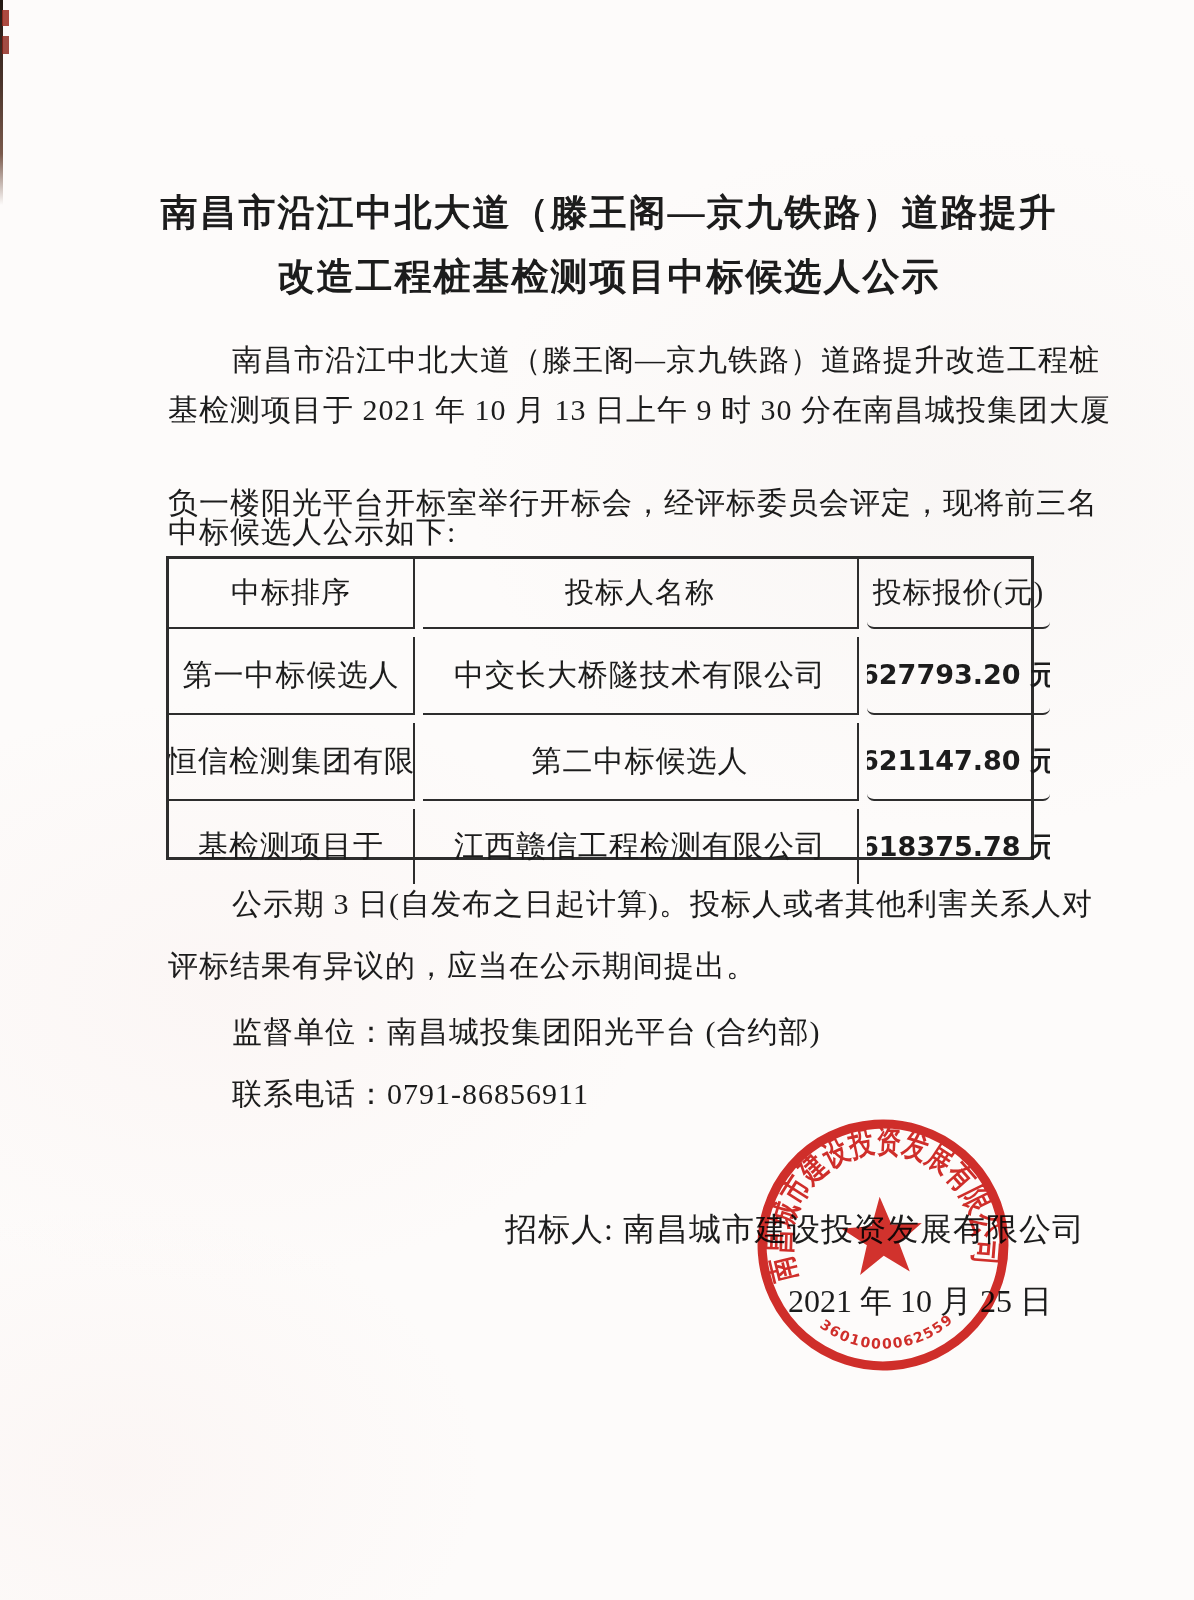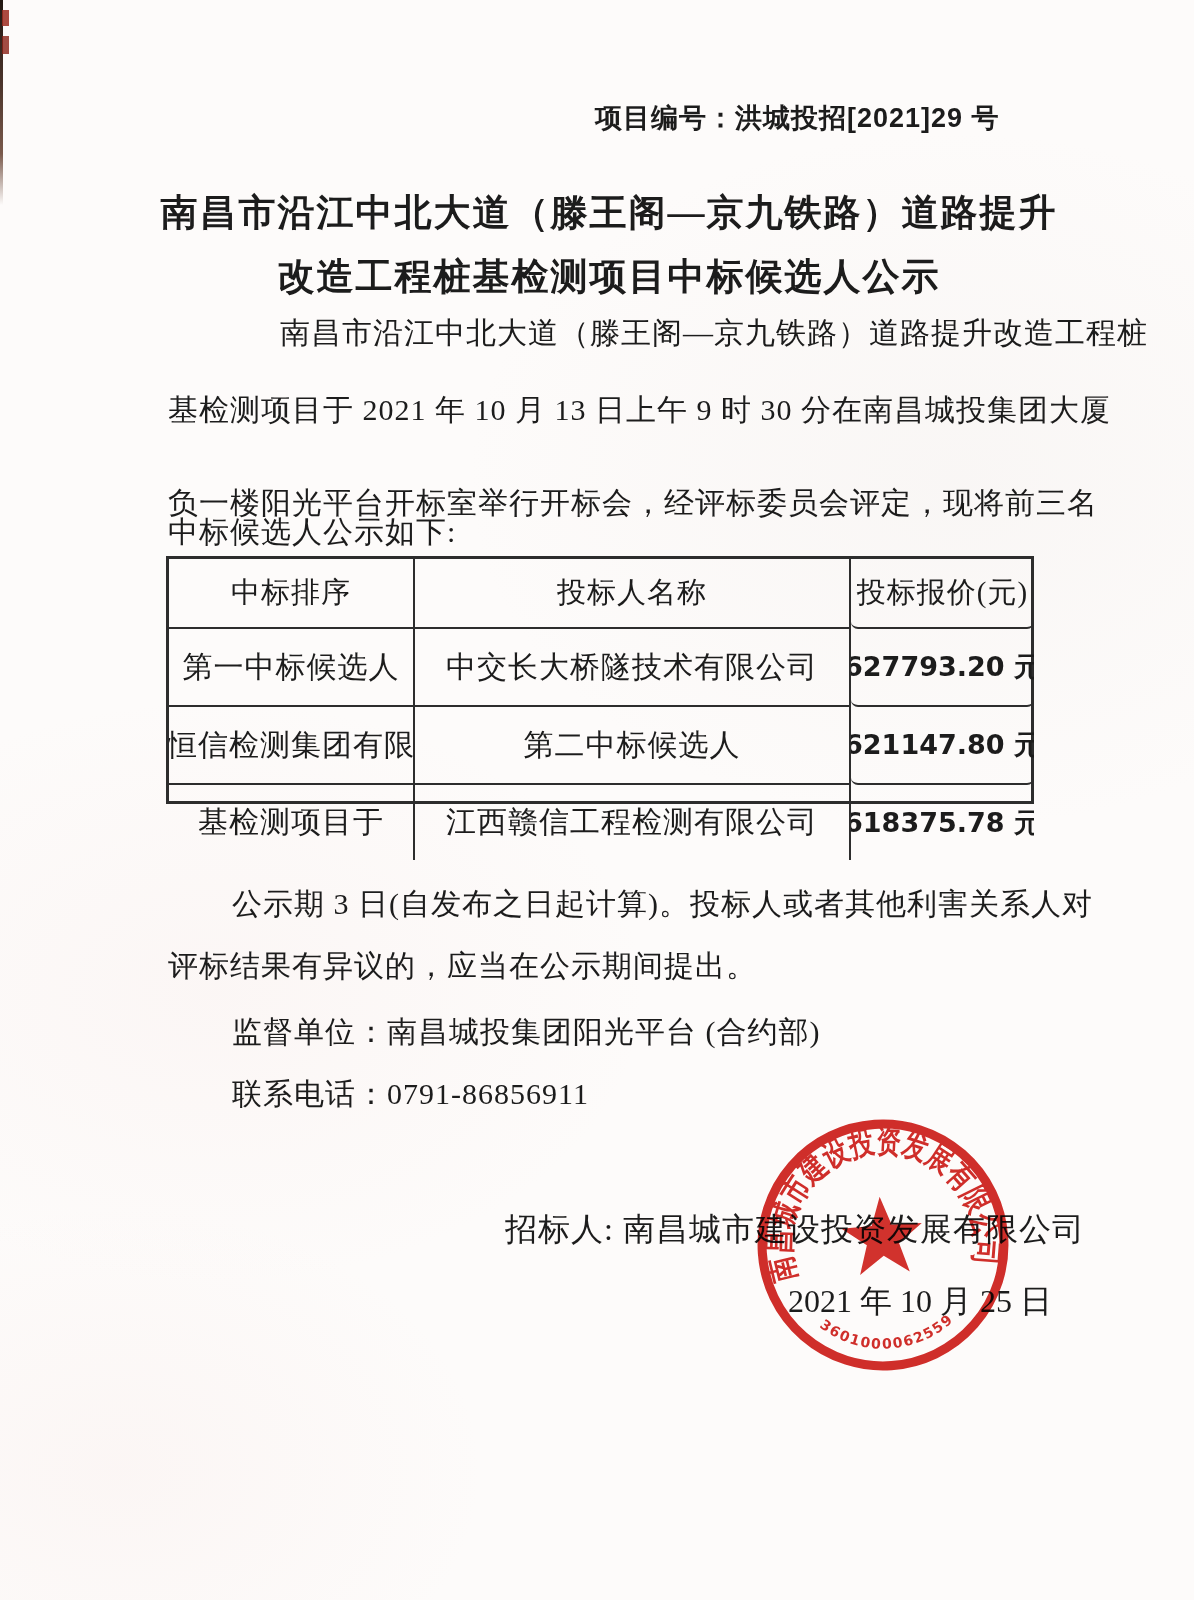--- a/index.html
+++ b/index.html
@@ -17,34 +17,35 @@
     color:#1c1c1c;
   }
   .abs{position:absolute;white-space:nowrap;}
   .proj-no{left:595px;top:100px;font-family:"Liberation Sans","DejaVu Sans",sans-serif;
            font-weight:700;font-size:27px;letter-spacing:1px;}
   .title{left:12px;width:1194px;text-align:center;font-weight:700;font-size:37px;letter-spacing:2px;}
   .title1{top:188px;}
   .title2{top:252px;}
   .bodyline{left:168px;font-size:30px;letter-spacing:1px;}
   .indent{left:232px;}
-  .b1{top:313px;margin-left:48px;}.b2{top:390px;}.b3{top:450px;margin-top:33px;}.b4{top:512px;}
+  .b1{top:340px;}.b2{top:390px;}.b3{top:450px;margin-top:33px;}.b4{top:512px;}
   .n1{top:884px;}.n2{top:946px;}
   .sup{top:1012px;font-size:30px;}
   .phone{top:1074px;font-size:30px;}
   .bidder{left:505px;top:1208px;font-size:32px;letter-spacing:1px;}
   .dateline{left:788px;top:1280px;font-size:32px;}
 
   
   .bid-table{
-    position:absolute;left:166px;top:556px;width:868px;height:248px;
+    position:absolute;left:166px;top:556px;width:868px;height:304px;
     border:3px solid #2d2d2d;box-sizing:border-box;
     display:grid;
     grid-template-columns:246px 436px 183px;
     grid-template-rows:70px 78px 78px 75px;
+    gap:8px;
   }
   .cell{
     border-right:2px solid #2d2d2d;border-bottom:2px solid #2d2d2d;
     display:flex;align-items:center;justify-content:center;
     font-size:30px;letter-spacing:1px;overflow:hidden;white-space:nowrap;
   }
   .cell.last-col{border-right:none;border-radius:7px;}
   .cell.last-row{border-bottom:none;}
   .cell.price{font-family:"DejaVu Sans","Liberation Sans",sans-serif;font-weight:700;font-size:27px;letter-spacing:0;}
   .cell.head{font-size:29px;}
@@ -62,21 +63,20 @@
 </style>
 </head>
 <body>
 
 <div class="page">
 
   <div class="edge-strip"></div>
   <div class="speck1"></div>
   <div class="speck2"></div>
 
-  <div class="abs proj-no">项目编号：洪城投招[2021]29 号</div>
 
   <div class="abs title title1">南昌市沿江中北大道（滕王阁—京九铁路）道路提升</div>
   <div class="abs title title2">改造工程桩基检测项目中标候选人公示</div>
 
   <div class="abs bodyline indent b1">南昌市沿江中北大道（滕王阁—京九铁路）道路提升改造工程桩</div>
   <div class="abs bodyline b2">基检测项目于 2021 年 10 月 13 日上午 9 时 30 分在南昌城投集团大厦</div>
   <div class="abs bodyline b3">负一楼阳光平台开标室举行开标会，经评标委员会评定，现将前三名</div>
   <div class="abs bodyline b4">中标候选人公示如下:</div>
 
   <div class="bid-table">

